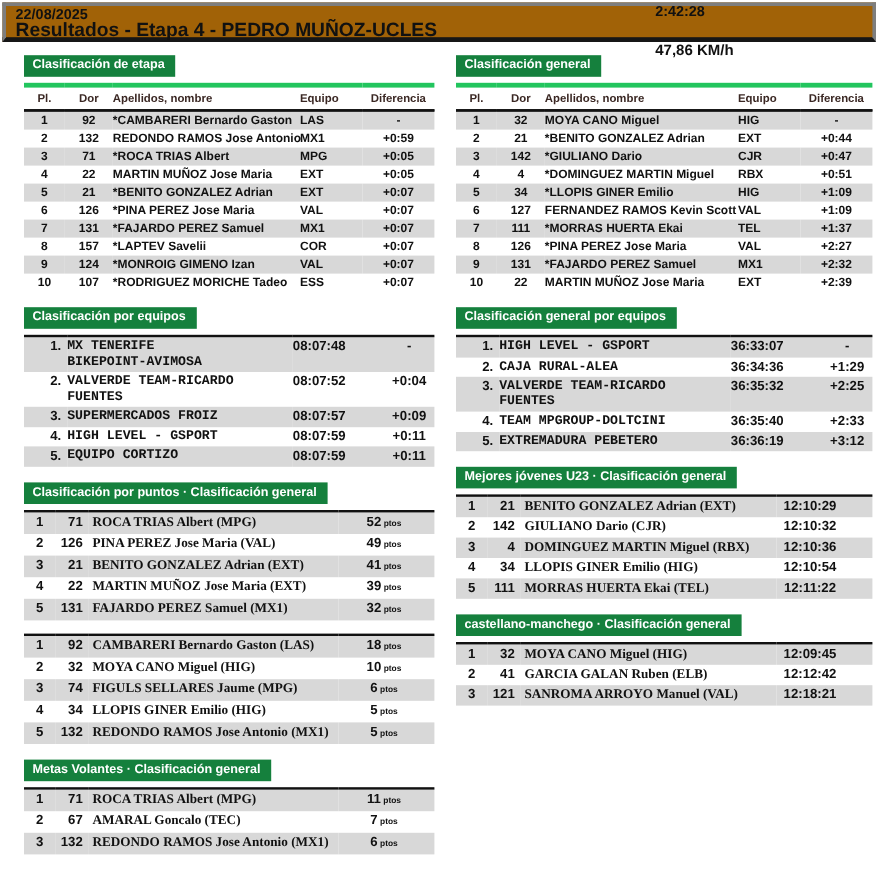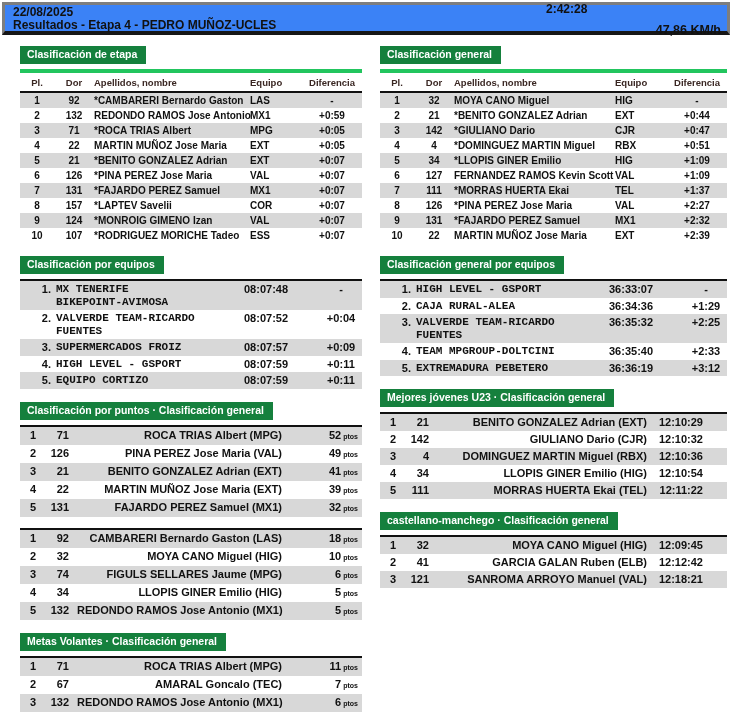--- a/index.html
+++ b/index.html
@@ -7,33 +7,33 @@
   body {
     width: 732px; height: 725px; overflow: hidden;
     font-family: "Liberation Sans", sans-serif;
     font-weight: bold; color: #111;
     position: relative;
   }
   
   .header-box {
     margin: 2px 2px 0 2px;
     height: 33px;
-    background: #3b82f6;
+    background: #a16207;
     border: 3px solid #7e7e7e;
     border-bottom: 4px solid #161616;
     display: flex; justify-content: space-between;
     padding: 0 6px 0 8px;
     gap: 12px;
   }
   .hb-left { padding-top: 1px; }
   .hb-date  { font-size: 12px; line-height: 13px; }
-  .hb-title { font-size: 12px; line-height: 13px; }
+  .hb-title { font-size: 16px; line-height: 13px; }
   .hb-right { width: 175px; padding-top: 0; }
   .hb-time  { font-size: 12px; line-height: 12px; margin-top: -2px; }
-  .hb-speed { font-size: 12.5px; text-align: right; margin-top: 8px; }
+  .hb-speed { font-size: 12.5px; text-align: left; margin-top: 20px; }
 
   
   .content {
     display: grid;
     grid-template-columns: 342px 347px;
     column-gap: 18px;
     padding: 9px 0 0 20px;
   }
   .col { min-width: 0; }
 
@@ -67,22 +67,22 @@
   .t-pos  { width: 36px; text-align: right; padding-right: 5px !important; }
   .t-name { text-align: left; white-space: normal !important; padding-right: 44px !important; font-family: Liberation Mono, monospace; }
   .t-time { width: 76px; text-align: left; }
   .t-diff { width: 42px; text-align: center; }
 
   
   table.points { font-size: 11px; border-top: 2px solid #111; }
   table.points td { padding: 3px 0; line-height: 11px; height: 16.5px; }
   .p-pos  { width: 26px; text-align: center; }
   .p-dor  { width: 28px; text-align: right; padding-right: 5px !important; }
-  .p-name { text-align: right; padding-left: 3px !important; }
-  .p-val  { width: 80px; text-align: right; padding-right: 4px !important; }
+  .p-name { text-align: left; padding-left: 3px !important; font-family: Liberation Serif, serif; }
+  .p-val  { width: 80px; text-align: center; padding-right: 4px !important; }
   table.points.time .p-val { padding-right: 24px !important; }
   .unit { font-size: 7px; margin-left: 2px; }
 </style>
 </head>
 <body>
 
 <div class="header-box">
   <div class="hb-left">
     <div class="hb-date">22/08/2025</div>
     <div class="hb-title">Resultados -  Etapa 4 - PEDRO MUÑOZ-UCLES</div>

